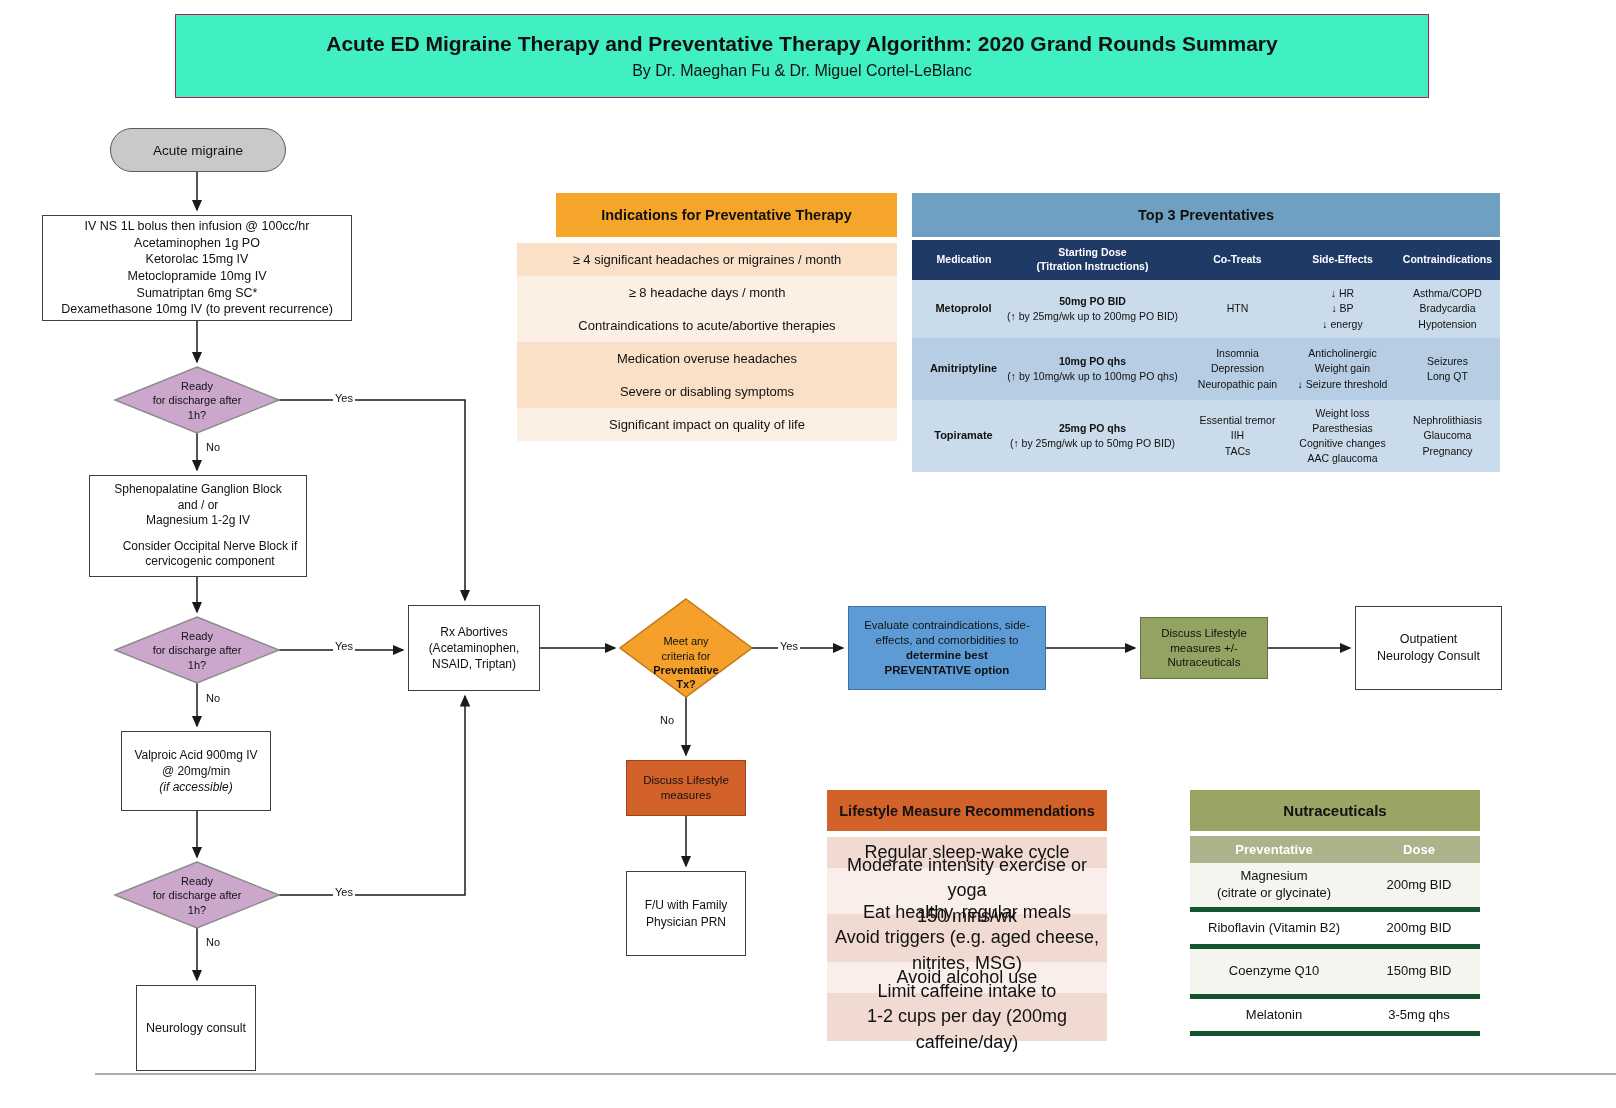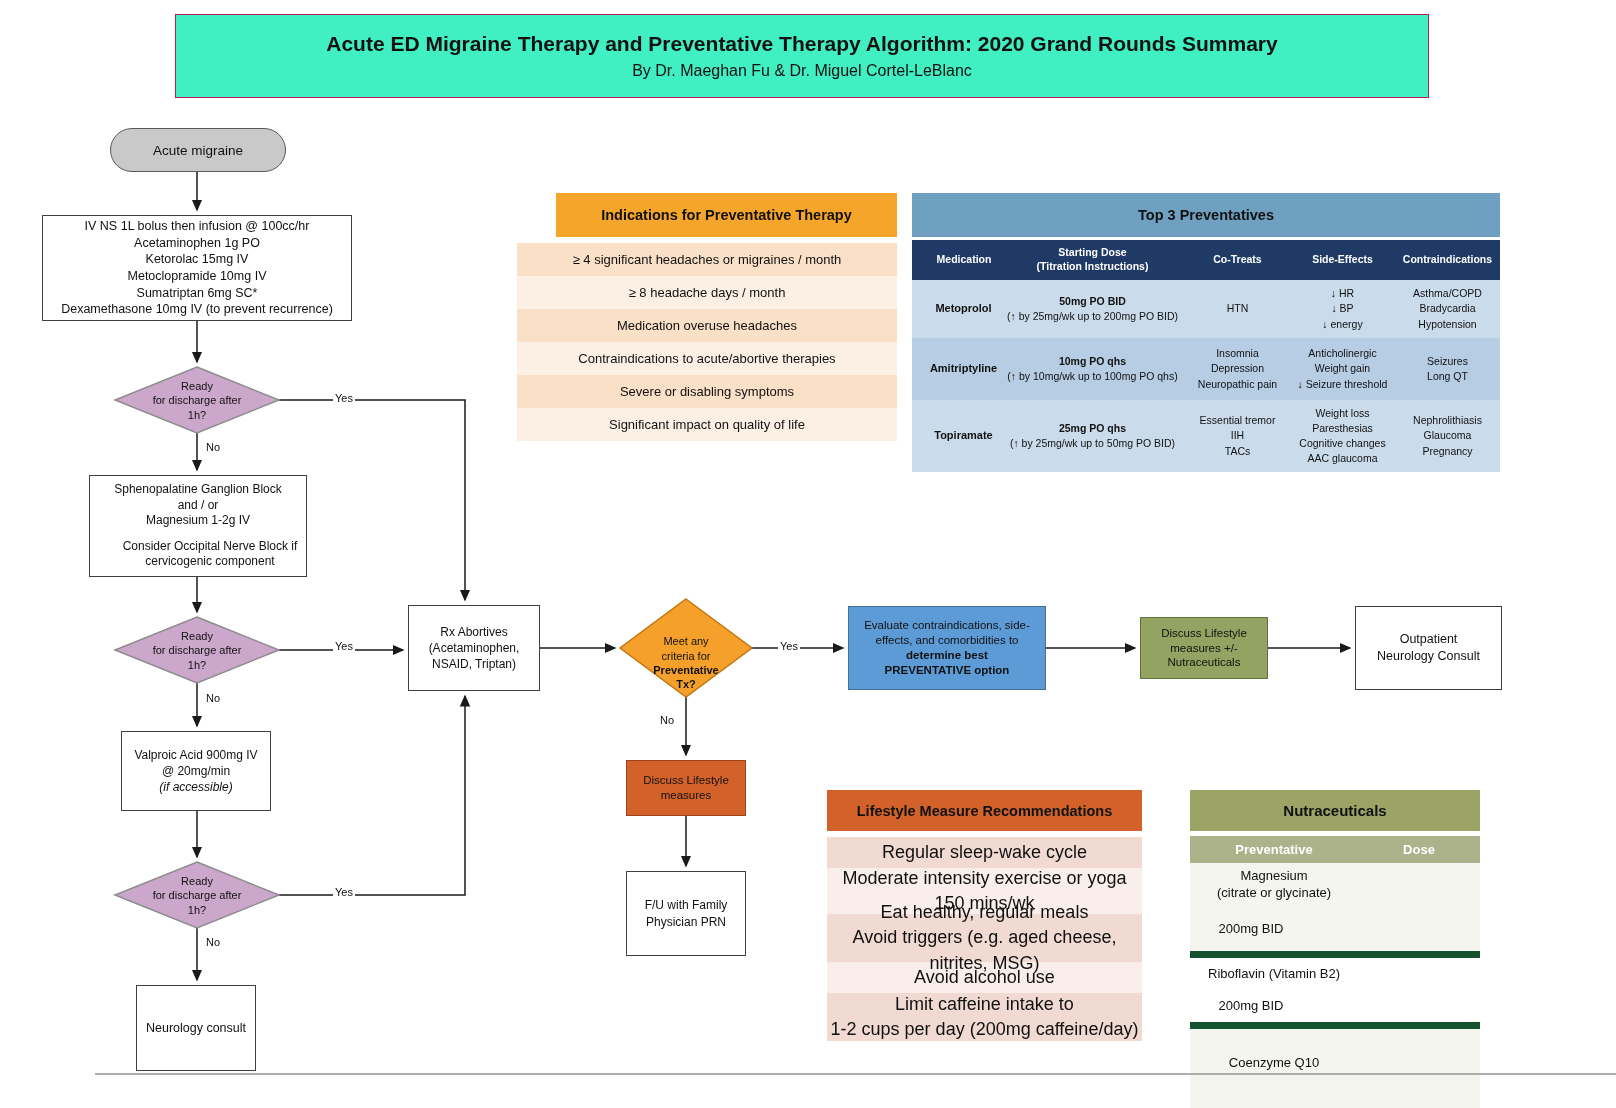--- a/index.html
+++ b/index.html
@@ -68,39 +68,39 @@
           font-size:10.5px; line-height:1.45; white-space:pre-line; box-sizing:border-box; padding:2px 3px; }
   .row-a { background:#CADBEB; }
   .row-b { background:#B6CDE4; }
   .r0 .t3-c { height:58px; } .r1 .t3-c { height:62px; } .r2 .t3-c { height:72px; }
   .c0 { width:88px;padding-left:18px; } .c1 { width:185px; } .c2 { width:105px; } .c3 { width:105px; } .c4 { width:105px; }
   .med-name { font-weight:bold; font-size:11px; }
   .dose-line1 { font-weight:bold; display:block; }
   .titration { display:block; }
 
   
-  .lifestyle { position:absolute; left:827px; top:790px; width:315px; z-index:2;border-radius:21px; }
+  .lifestyle { position:absolute; left:827px; top:790px; width:280px; z-index:2;border-radius:21px; }
   .ls-header { height:41px; background:#D2622A; display:flex; align-items:center; justify-content:center; font-weight:bold; font-size:14.5px; }
   .ls-rows { margin-top:6px; }
   .ls-row { display:flex; align-items:center; justify-content:center; text-align:center; font-size:18px; line-height:1.4; white-space:pre-line; }
   .ls-row.a { background:#F0DAD2; }
   .ls-row.b { background:#F9EEE9; }
   .ls-h1 { height:31px; } .ls-h2 { height:46px; } .ls-h3 { height:48px; } .ls-h4 { height:31px; } .ls-h5 { height:48px; }
 
   
   .nutra { position:absolute; left:1190px; top:790px; width:290px; z-index:2; }
   .nutra-header { height:41px; background:#9BA465; display:flex; align-items:center; justify-content:center; font-weight:bold; font-size:15px; }
   .nutra-colhead { display:flex; margin-top:5px; }
   .nutra-ch { height:27px; background:#ACB28A; color:#fff; font-weight:bold; font-size:13px; display:flex; align-items:center; justify-content:center; }
   .ch-name { width:168px; } .ch-dose { width:122px; }
-  .nutra-row { display:flex; border-bottom:7px solid #14532d;flex-direction:column; }
+  .nutra-row { display:flex; border-bottom:5px solid #14532d; }
   .nutra-row.alt { background:#F4F5EE; }
   .nutra-cell { display:flex; align-items:center; justify-content:center; text-align:center; white-space:pre-line; font-size:13px; line-height:1.3; box-sizing:border-box; }
   .nc-name { width:168px; } .nc-dose { width:122px; }
-  .nr-h1 { height:44px; } .nr-h2 { height:32px; } .nr-h3 { height:36px;margin-top:16px; } .nr-h4 { height:32px; }
+  .nr-h1 { height:44px; } .nr-h2 { height:32px; } .nr-h3 { height:45px; } .nr-h4 { height:32px; }
 
   .page-bottom-line { position:absolute; left:95px; top:1073px; width:1521px; height:2px; background:#ADADAD; z-index:2; }
 </style>
 </head>
 <body>
 
 <div class="page">
 
   <svg class="flow-lines" width="1616" height="1108" viewBox="0 0 1616 1108">
     <defs>
@@ -213,22 +213,22 @@
   <span class="flow-label" style="left:333px; top:886px;">Yes</span>
   <span class="flow-label" style="left:204px; top:936px;">No</span>
   <span class="flow-label" style="left:778px; top:640px;">Yes</span>
   <span class="flow-label" style="left:658px; top:714px;">No</span>
 
   <section class="indications">
     <div class="ind-header">Indications for Preventative Therapy</div>
     <div class="ind-rows">
       <div class="ind-row a">≥ 4 significant headaches or migraines / month</div>
       <div class="ind-row b">≥ 8 headache days / month</div>
+      <div class="ind-row b">Contraindications to acute/abortive therapies</div>
       <div class="ind-row a">Medication overuse headaches</div>
-      <div class="ind-row b">Contraindications to acute/abortive therapies</div>
       <div class="ind-row a">Severe or disabling symptoms</div>
       <div class="ind-row b">Significant impact on quality of life</div>
     </div>
   </section>
 
   <section class="top3">
     <div class="top3-header">Top 3 Preventatives</div>
     <div class="t3-head">
       <div class="t3-hc c0">Medication</div>
       <div class="t3-hc c1">Starting Dose

